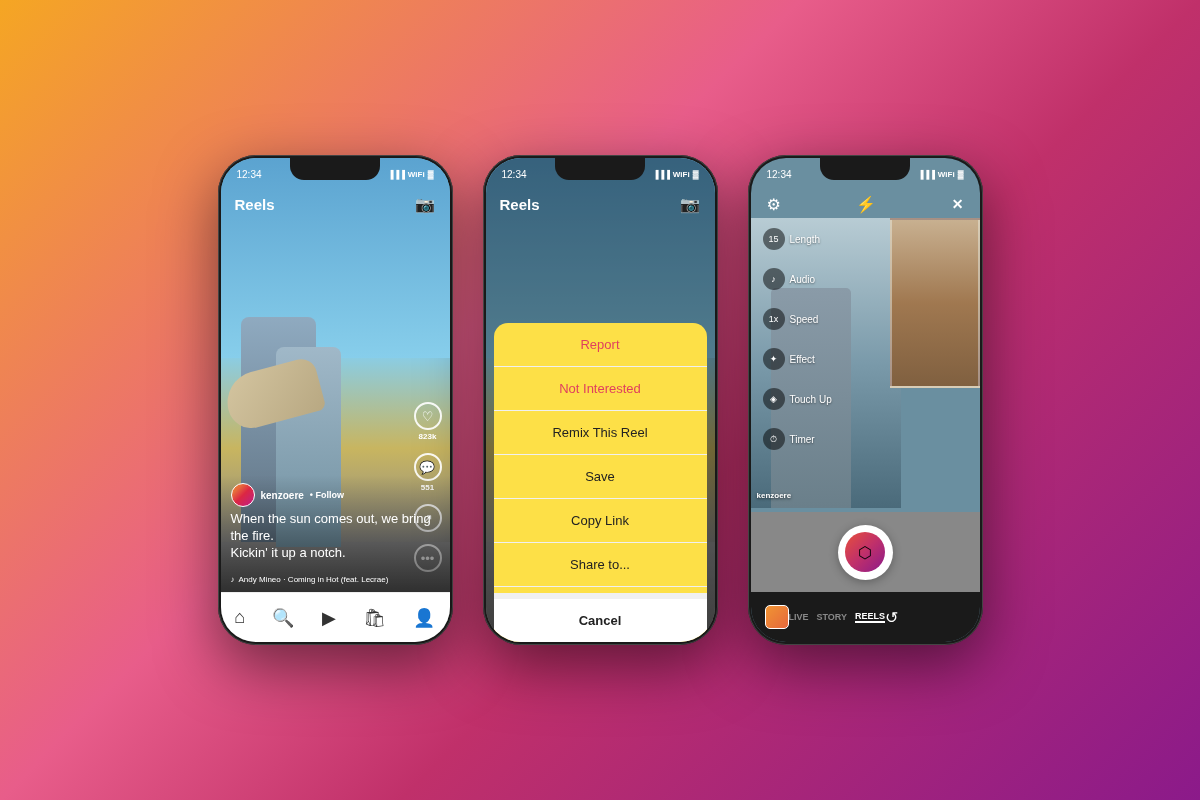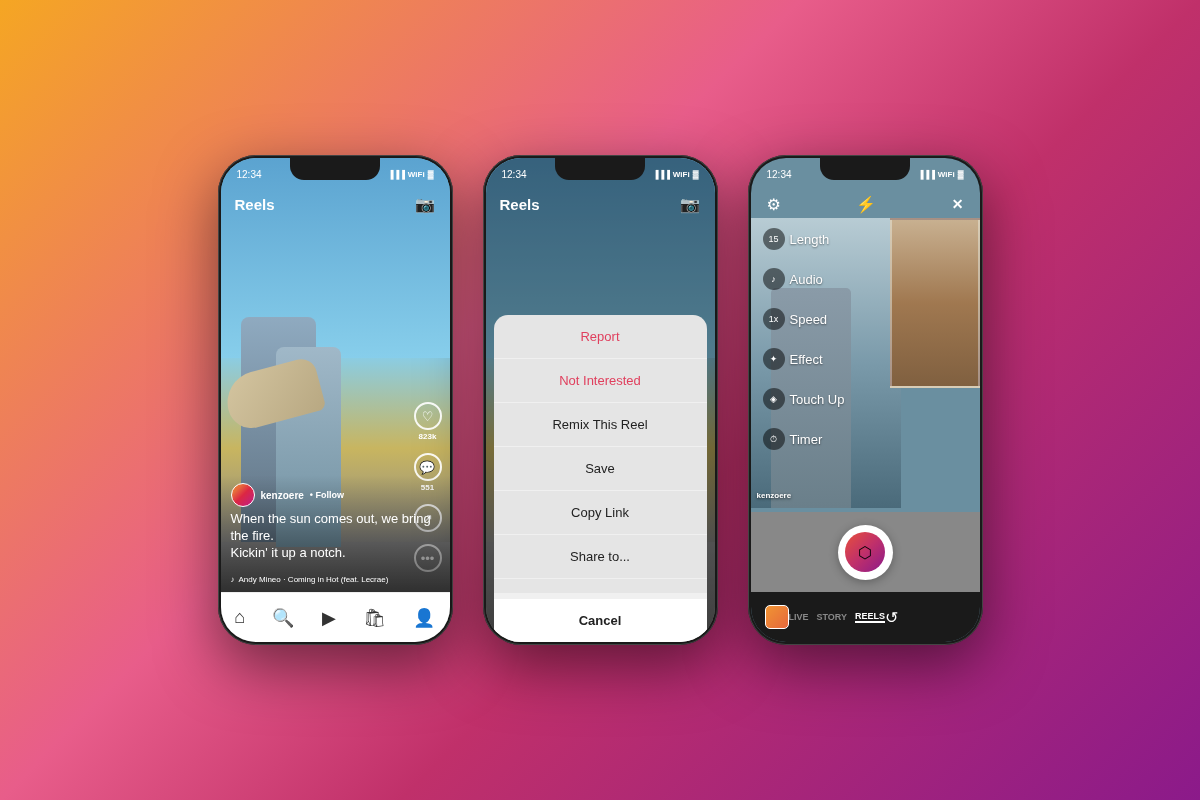--- a/index.html
+++ b/index.html
@@ -205,39 +205,39 @@
       bottom: 0;
       left: 0; right: 0;
       background: rgba(0,0,0,0.4);
       top: 0;
       z-index: 10;
     }
     .action-sheet {
       position: absolute;
       bottom: 0;
       left: 8px; right: 8px;
-      background: #e5e5e5;
+      background: #fde047;
       border-radius: 14px 14px 0 0;
       z-index: 20;
       overflow: hidden;
     }
     .action-item {
       padding: 14px;
       text-align: center;
       font-size: 13px;
       color: #222;
       border-bottom: 1px solid #f0f0f0;
       cursor: pointer;
     }
     .action-item.red { color: #e0405e; }
     .action-item.cancel {
       background: white;
       font-weight: 600;
       border-top: 6px solid #f0f0f0;
-      margin-top: 14px;
+      margin-top: 6px;
       border-bottom: none;
     }
 
     
     .phone3-bg {
       position: absolute;
       top: 0; left: 0; right: 0; bottom: 0;
       background: #6a8fa0;
     }
     .camera-preview-main {
@@ -295,21 +295,21 @@
       background: rgba(0,0,0,0.5);
       border-radius: 50%;
       display: flex;
       align-items: center;
       justify-content: center;
       color: white;
       font-size: 9px;
     }
     .ctrl-label {
       color: white;
-      font-size: 13px;
+      font-size: 10px;
       font-weight: 500;
       text-shadow: 0 1px 2px rgba(0,0,0,0.5);
     }
     .record-btn {
       width: 55px; height: 55px;
       border-radius: 50%;
       background: white;
       display: flex;
       align-items: center;
       justify-content: center;

